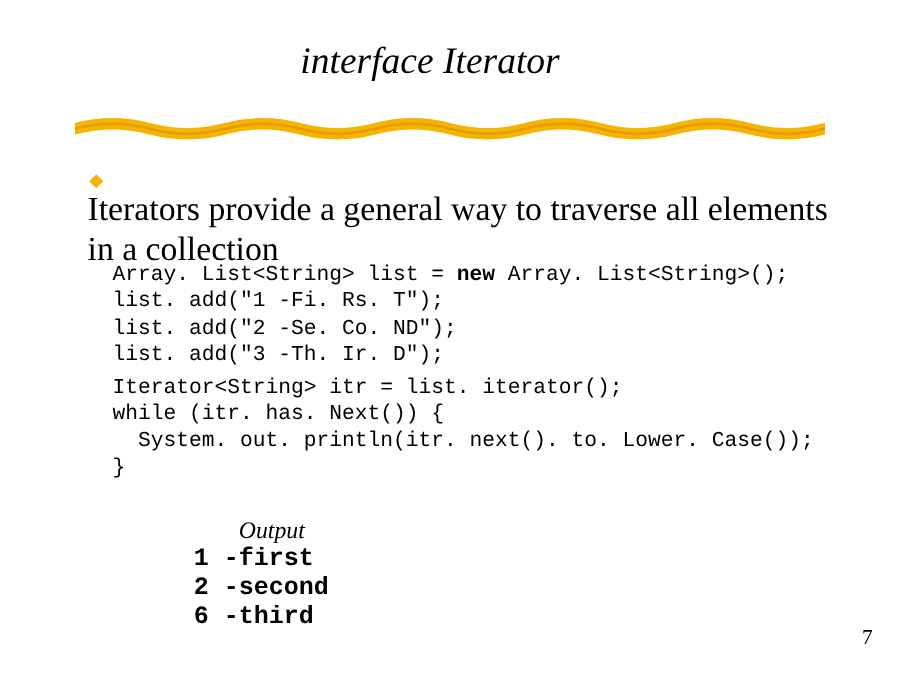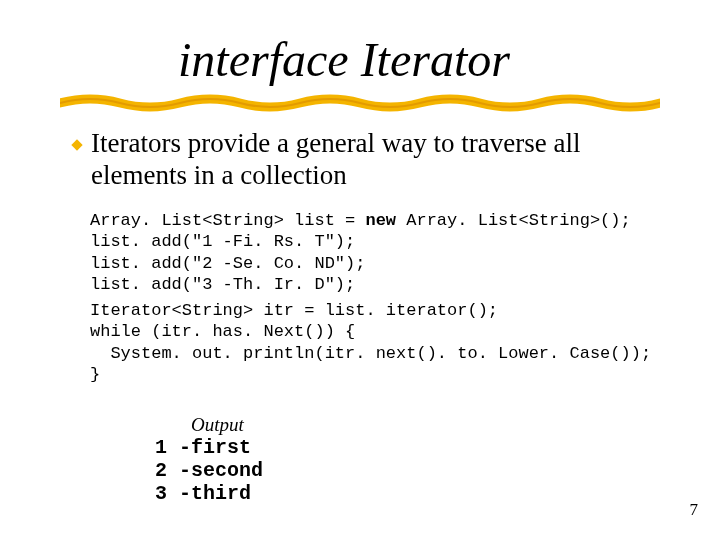--- a/index.html
+++ b/index.html
@@ -18,40 +18,41 @@
     width: 720px;
     height: 540px;
     box-sizing: border-box;
   }
   .title {
     position: absolute;
     top: 32px;
     left: 0;
     width: 688px;
     text-align: center;
-    font-size: 48px;
+    font-size: 30px;
     font-style: italic;
     font-family: "Times New Roman", Times, serif;
   }
   .underline {
     position: absolute;
     top: 92px;
     left: 60px;
     width: 600px;
     height: 22px;
   }
   .body {
     position: absolute;
     top: 128px;
     left: 70px;
     width: 600px;
   }
   .bullet-row {
     display: flex;
     align-items: flex-start;
+    flex-direction: column;
   }
   .diamond {
     flex: 0 0 auto;
     margin-top: 10px;
     margin-right: 7px;
   }
   .bullet-text {
     font-size: 27px;
     line-height: 1.18;
     font-family: "Times New Roman", Times, serif;
@@ -129,17 +130,17 @@
 <span>list. add("3 -Th. Ir. D");</span></div>
 
   <div class="code2"><span>Iterator&lt;String&gt; itr = list. iterator();</span>
 <span>while (itr. has. Next()) {</span>
 <span>  System. out. println(itr. next(). to. Lower. Case());</span>
 <span>}</span></div>
 
   <div class="output-label">Output</div>
   <div class="output">1 -first
 2 -second
-3 -third</div>
+6 -third</div>
 
   <div class="pagenum">7</div>
 
 </div>
 
 </body></html>

